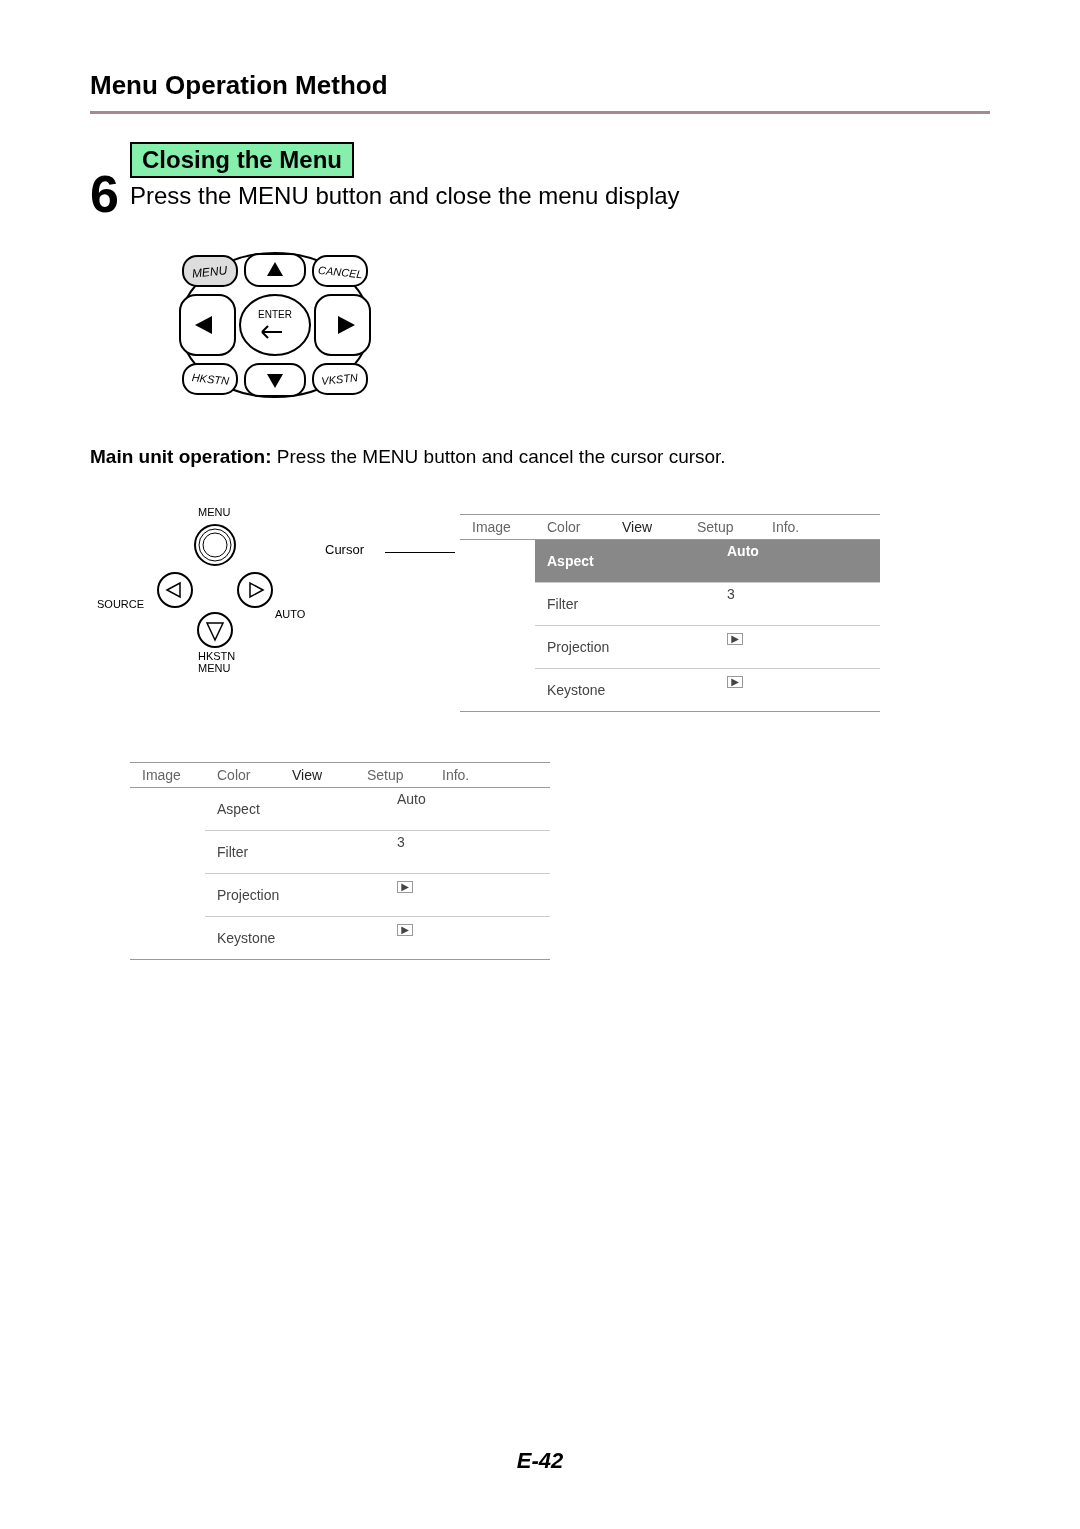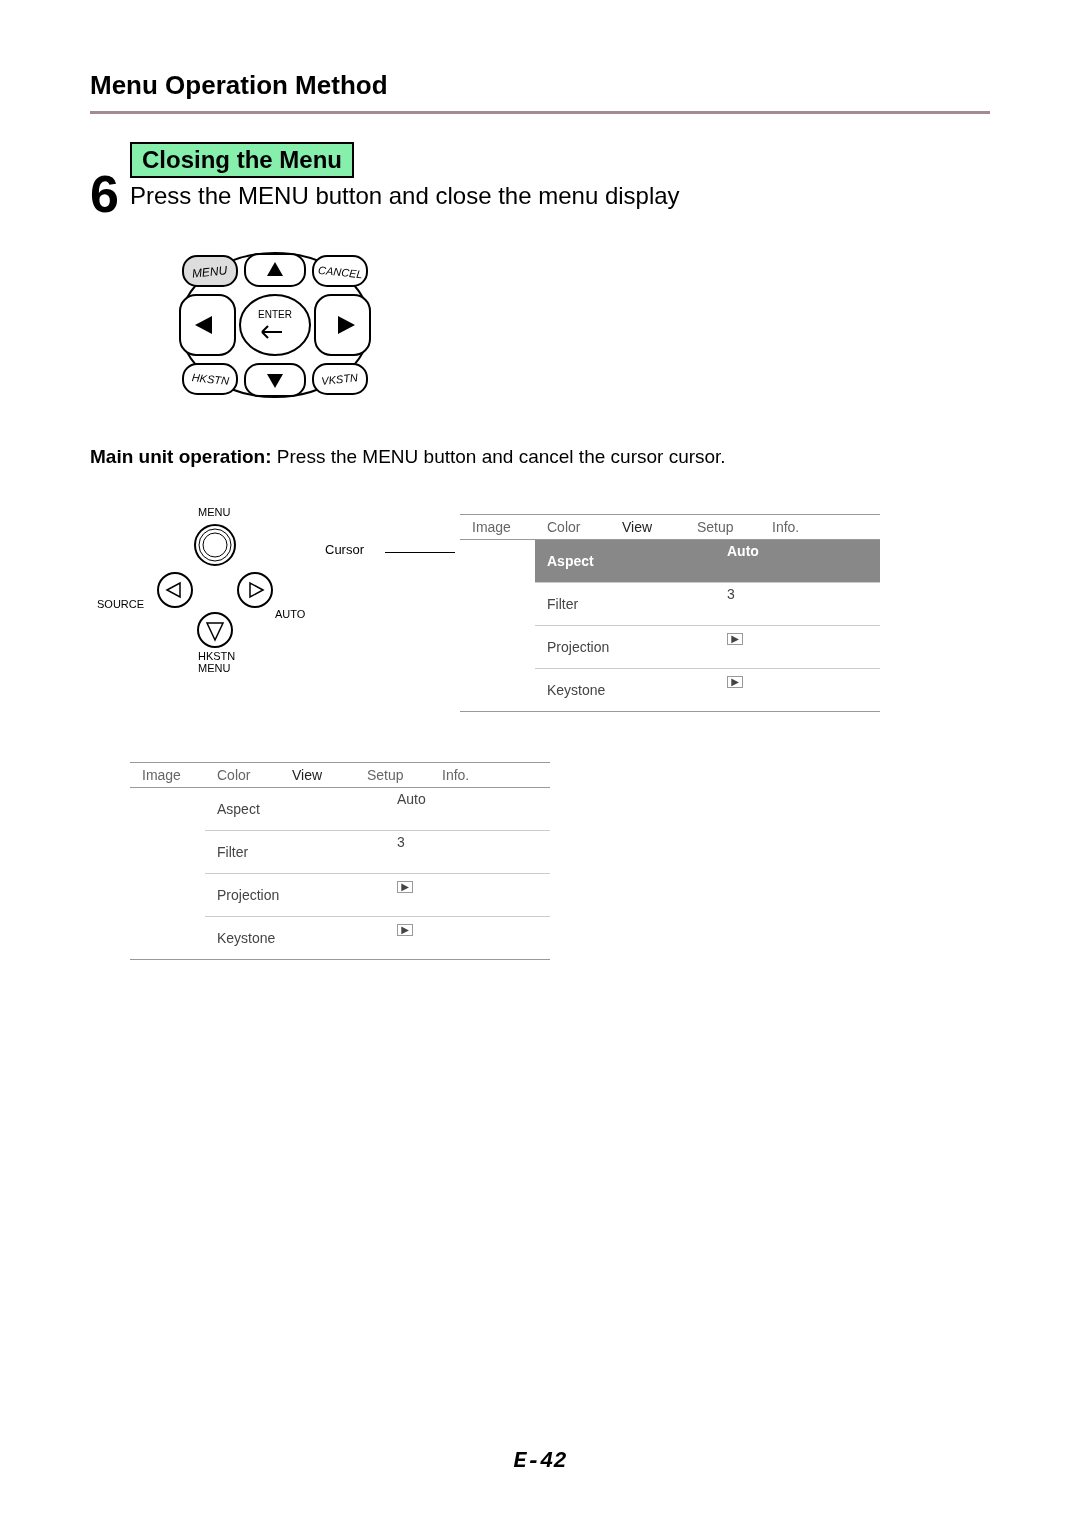--- a/index.html
+++ b/index.html
@@ -26,21 +26,21 @@
   .osd-row { display: flex; border-bottom: 1px solid #ccc; }
   .osd-row:last-child { border-bottom: none; }
   .osd-cell-l { width: 180px; padding: 13px 12px; color: #444; }
   .osd-cell-r { flex: 1; padding: 3px 12px; color: #444; }
   .osd-row.hl { background: #888; color: #fff; font-weight: bold; }
   .osd-row.hl .osd-cell-l, .osd-row.hl .osd-cell-r { color: #fff; }
   .arrow-box { display: inline-block; border: 1px solid #999; width: 16px; height: 12px; line-height: 10px; text-align: center; font-size: 10px; }
   .lower-row { display: flex; margin-top: 50px; }
   .lower-left { width: 330px; font-size: 19px; font-family: Arial; line-height: 1.35; text-align: justify; padding-right: 20px; }
   .lower-right { flex: 1; }
-  .page-num { position: absolute; bottom: 55px; width: 100%; left: 0; text-align: center; font-style: italic; font-weight: bold; font-size: 22px; font-family: Liberation Mono, monospace; margin-top: 16px; }
+  .page-num { position: absolute; bottom: 55px; width: 100%; left: 0; text-align: center; font-style: italic; font-weight: bold; font-size: 22px; font-family: Liberation Sans, sans-serif; margin-top: 16px; }
   
   .pad { width: 140px; position: relative; margin: 0 auto; }
   .pad .lbl { position: absolute; font-size: 11px; font-family: Arial; }
   .pad svg { display: block; }
 </style>
 </head>
 <body>
 
 <div class="page">
 

